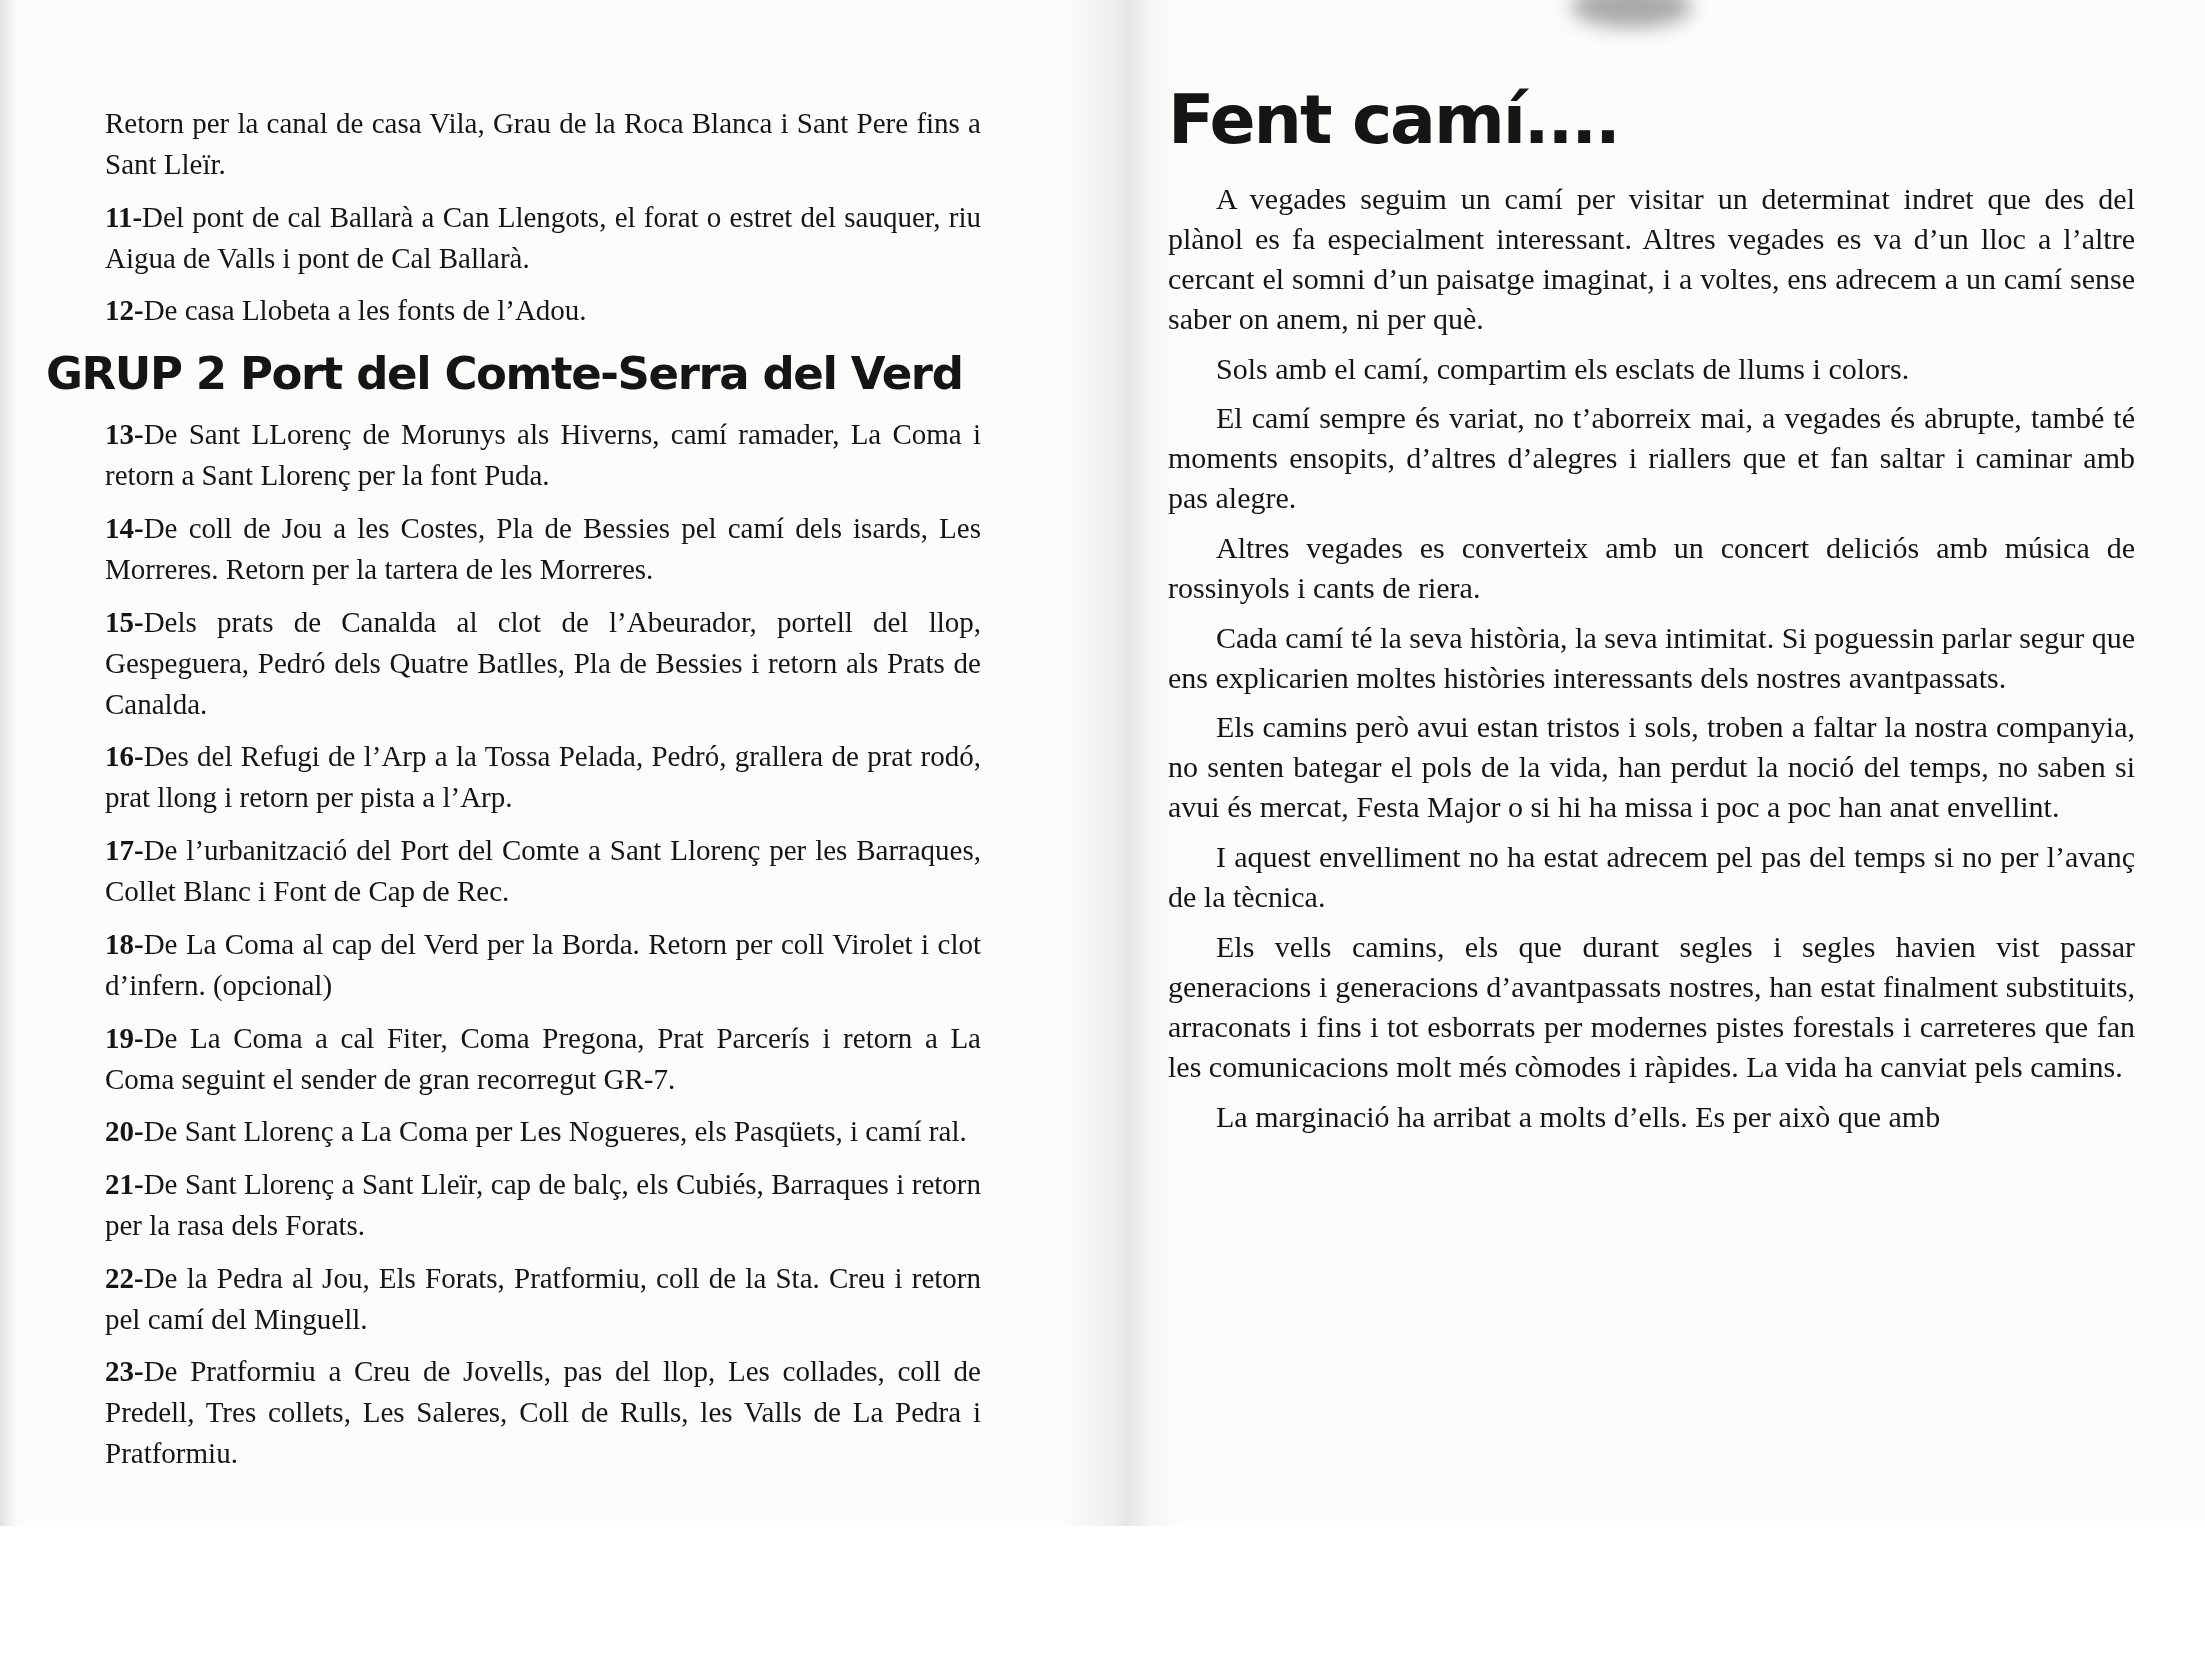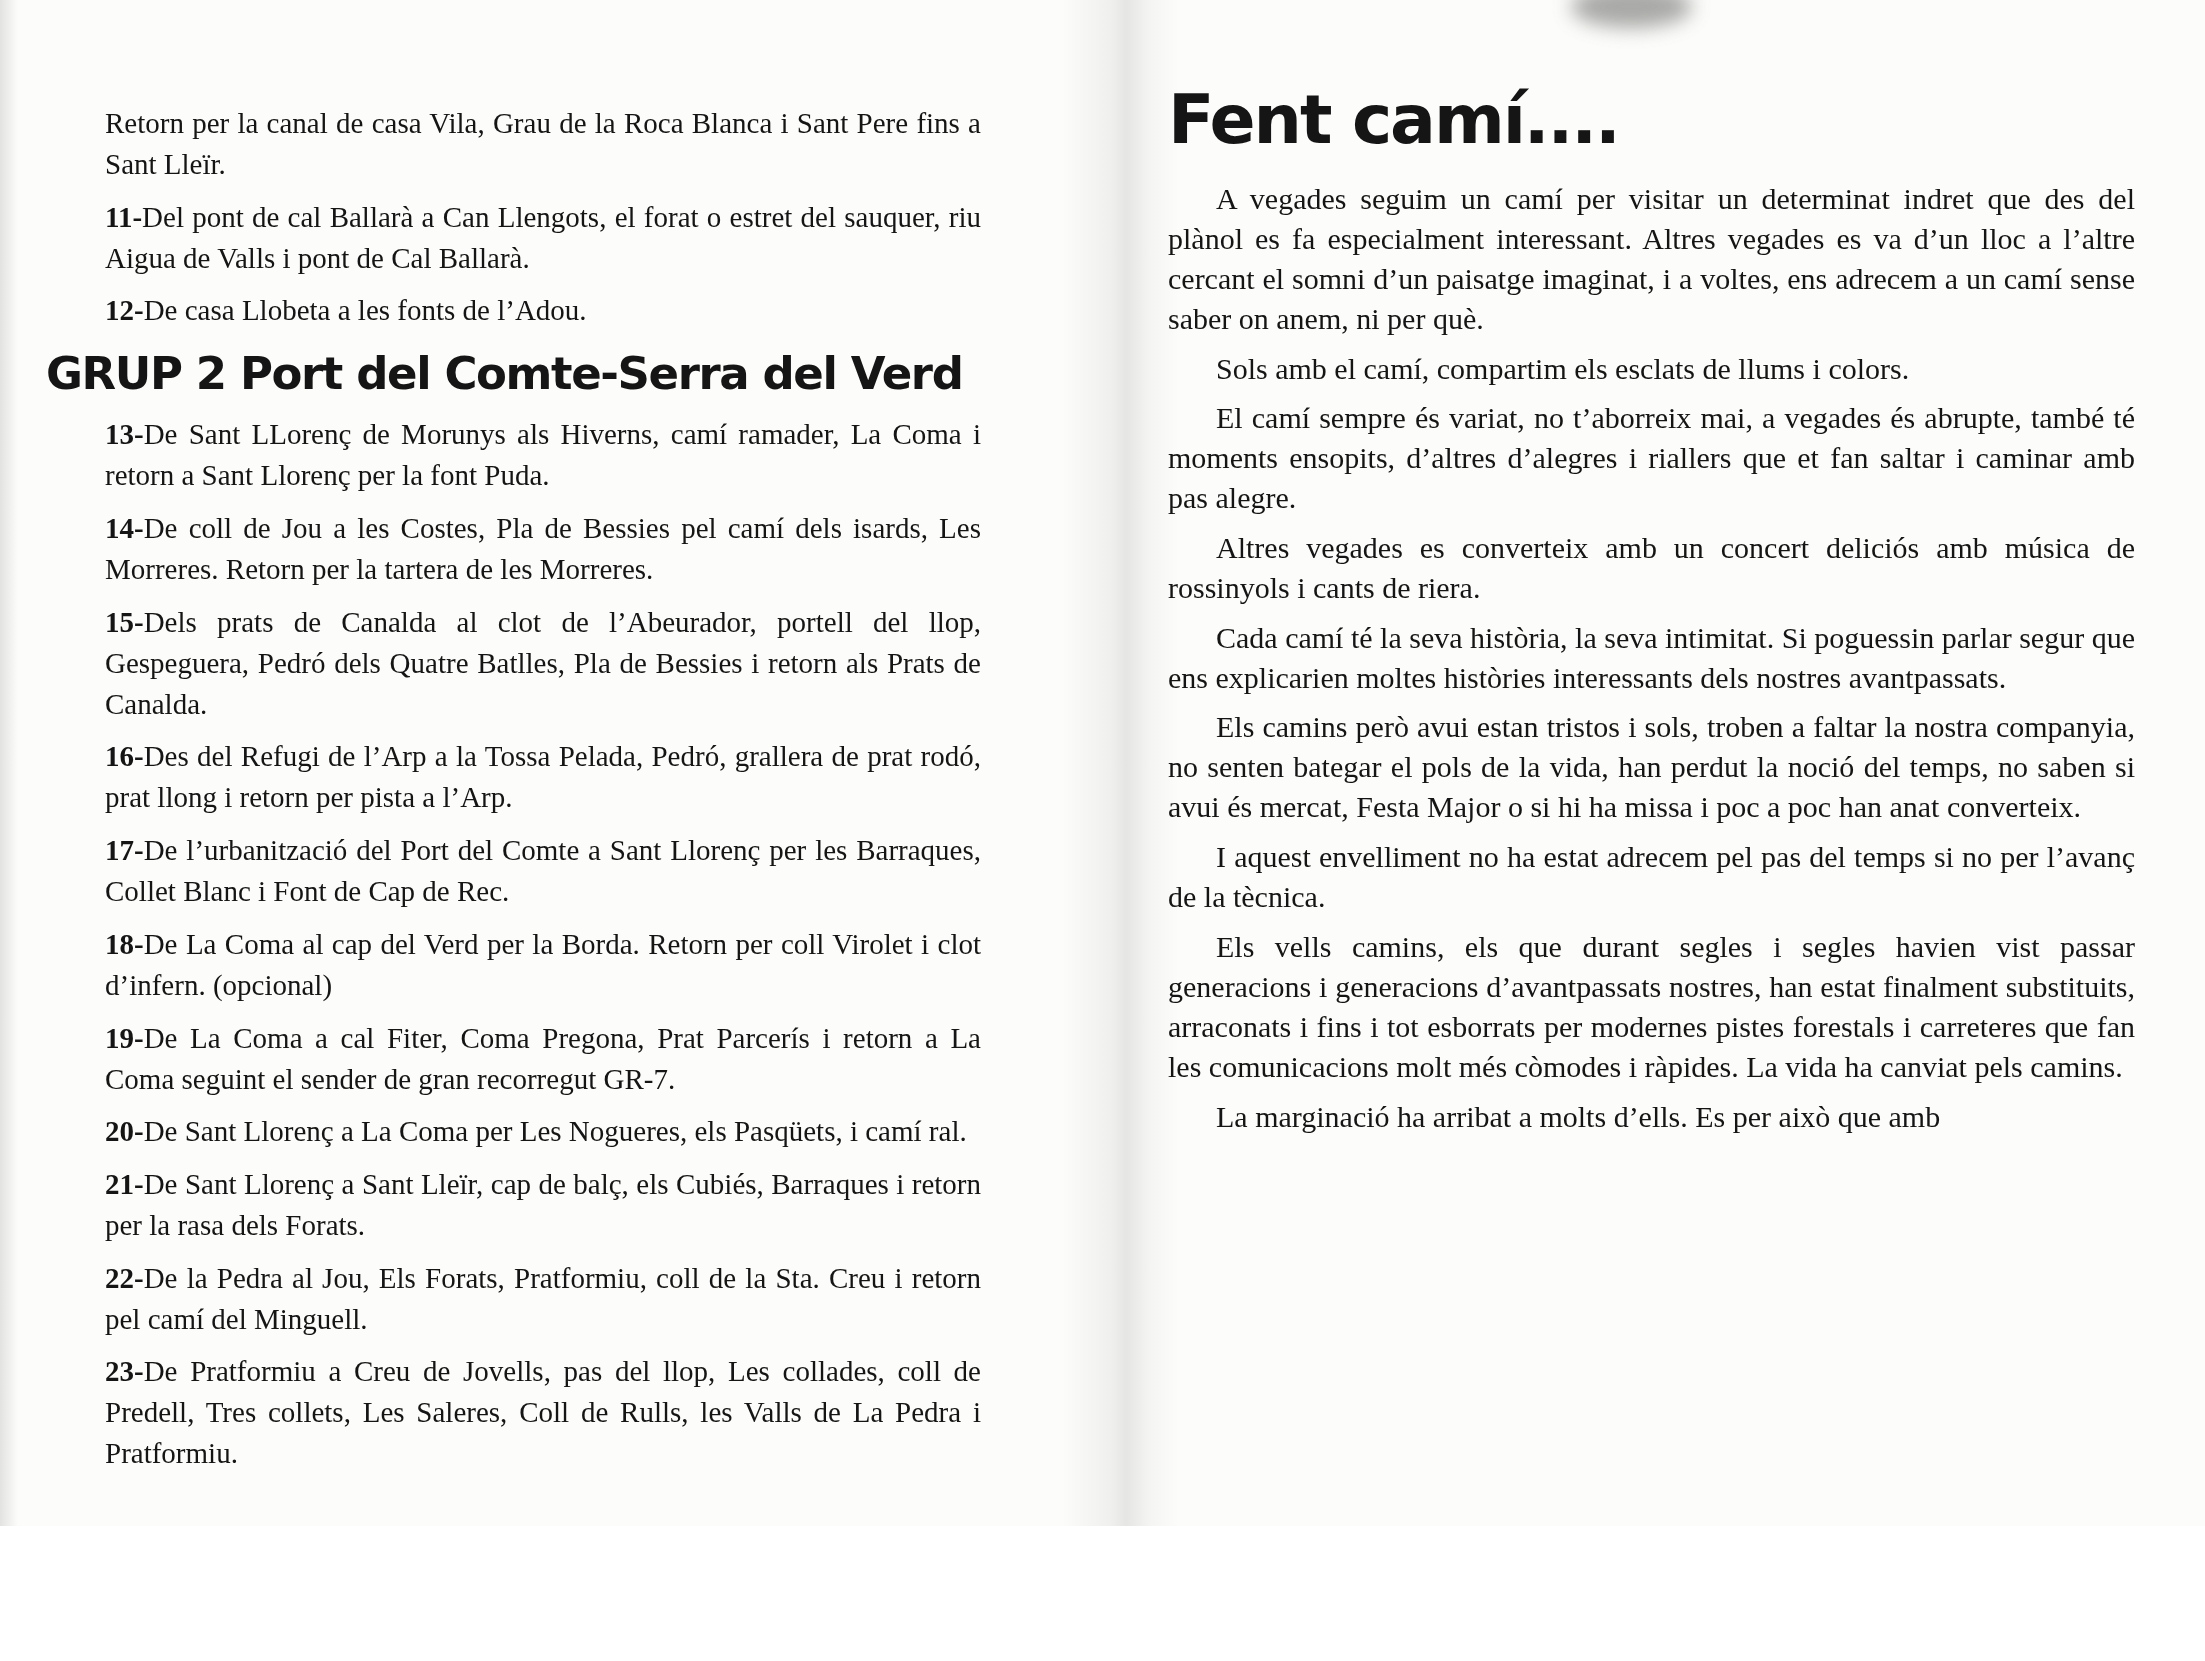--- a/index.html
+++ b/index.html
@@ -117,21 +117,21 @@
 
         <p class="body">Sols amb el camí, compartim els esclats de llums i colors.</p>
 
 
         <p class="body">El camí sempre és variat, no t’aborreix mai, a vegades és abrupte, també té moments ensopits, d’altres d’alegres i riallers que et fan saltar i caminar amb pas alegre.</p>
 
         <p class="body">Altres vegades es converteix amb un concert deliciós amb música de rossinyols i cants de riera.</p>
 
         <p class="body">Cada camí té la seva història, la seva intimitat. Si poguessin parlar segur que ens explicarien moltes històries interessants dels nostres avantpassats.</p>
 
-        <p class="body">Els camins però avui estan tristos i sols, troben a faltar la nostra companyia, no senten bategar el pols de la vida, han perdut la noció del temps, no saben si avui és mercat, Festa Major o si hi ha missa i poc a poc han anat converteix.</p>
+        <p class="body">Els camins però avui estan tristos i sols, troben a faltar la nostra companyia, no senten bategar el pols de la vida, han perdut la noció del temps, no saben si avui és mercat, Festa Major o si hi ha missa i poc a poc han anat envellint.</p>
 
         <p class="body">I aquest envelliment no ha estat adrecem pel pas del temps si no per l’avanç de la tècnica.</p>
 
         <p class="body">Els vells camins, els que durant segles i segles havien vist passar generacions i generacions d’avantpassats nostres, han estat finalment substituits, arraconats i fins i tot esborrats per modernes pistes forestals i carreteres que fan les comunicacions molt més còmodes i ràpides. La vida ha canviat pels camins.</p>
 
         <p class="body">La marginació ha arribat a molts d’ells. Es per això que amb</p>
       </div>
   </div>
 
   <div class="folio folio-left">4</div>

